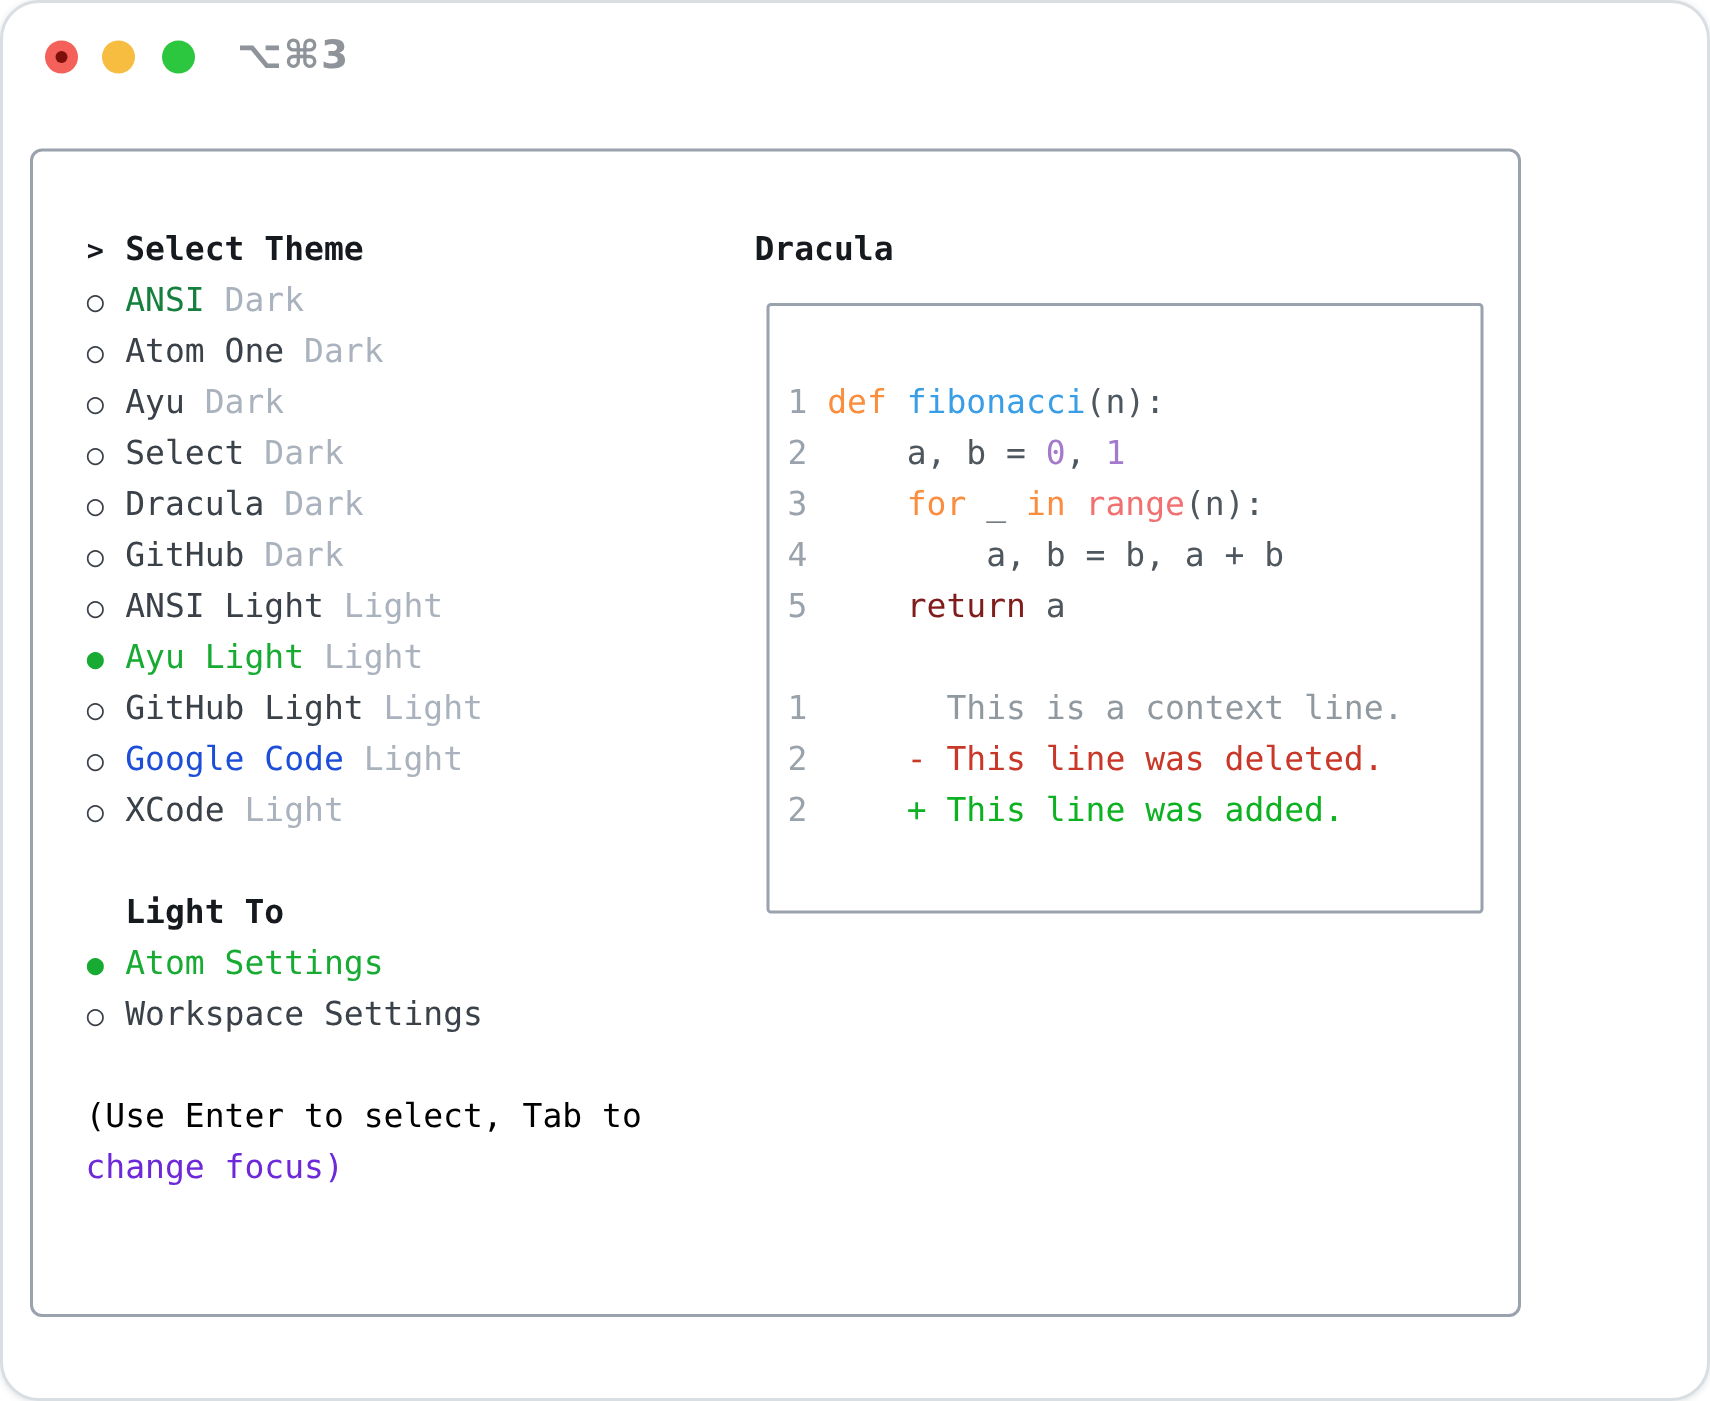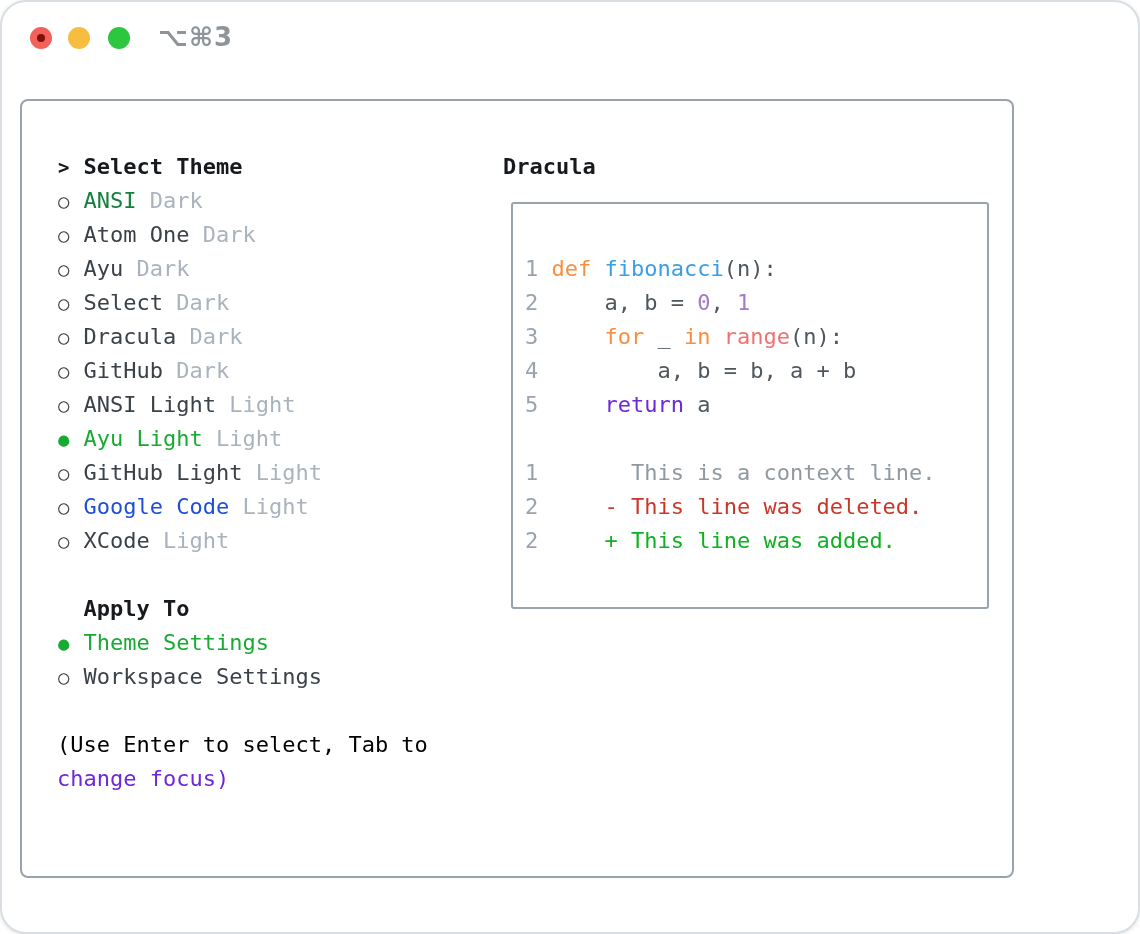--- a/index.html
+++ b/index.html
@@ -47,35 +47,35 @@
         <div class="row"><span class="mk" style="color: rgb(58, 65, 72);">○</span><span> </span><span style="color: rgb(58, 65, 72);">Ayu</span><span style="color: rgb(169, 178, 189);"> Dark</span></div>
         <div class="row"><span class="mk" style="color: rgb(58, 65, 72);">○</span><span> </span><span style="color: rgb(58, 65, 72);">Select</span><span style="color: rgb(169, 178, 189);"> Dark</span></div>
         <div class="row"><span class="mk" style="color: rgb(58, 65, 72);">○</span><span> </span><span style="color: rgb(58, 65, 72);">Dracula</span><span style="color: rgb(169, 178, 189);"> Dark</span></div>
         <div class="row"><span class="mk" style="color: rgb(58, 65, 72);">○</span><span> </span><span style="color: rgb(58, 65, 72);">GitHub</span><span style="color: rgb(169, 178, 189);"> Dark</span></div>
         <div class="row"><span class="mk" style="color: rgb(58, 65, 72);">○</span><span> </span><span style="color: rgb(58, 65, 72);">ANSI Light</span><span style="color: rgb(169, 178, 189);"> Light</span></div>
         <div class="row"><span class="mk" style="color: rgb(23, 171, 51);">●</span><span> </span><span style="color: rgb(23, 171, 51);">Ayu Light</span><span style="color: rgb(169, 178, 189);"> Light</span></div>
         <div class="row"><span class="mk" style="color: rgb(58, 65, 72);">○</span><span> </span><span style="color: rgb(58, 65, 72);">GitHub Light</span><span style="color: rgb(169, 178, 189);"> Light</span></div>
         <div class="row"><span class="mk" style="color: rgb(58, 65, 72);">○</span><span> </span><span style="color: #1d4ed8;">Google Code</span><span style="color: rgb(169, 178, 189);"> Light</span></div>
         <div class="row"><span class="mk" style="color: rgb(58, 65, 72);">○</span><span> </span><span style="color: rgb(58, 65, 72);">XCode</span><span style="color: rgb(169, 178, 189);"> Light</span></div>
         <div class="row"></div>
-        <div class="row"><span class="bold" style="color: rgb(22, 25, 29);">  Apply To</span></div>
-        <div class="row"><span class="mk" style="color: rgb(23, 171, 51);">●</span><span> </span><span style="color: rgb(23, 171, 51);">Theme Settings</span></div>
+        <div class="row"><span class="bold" style="color: rgb(22, 25, 29);">  Light To</span></div>
+        <div class="row"><span class="mk" style="color: rgb(23, 171, 51);">●</span><span> </span><span style="color: rgb(23, 171, 51);">Atom Settings</span></div>
         <div class="row"><span class="mk" style="color: rgb(58, 65, 72);">○</span><span> </span><span style="color: rgb(58, 65, 72);">Workspace Settings</span></div>
         <div class="row"></div>
         <div class="row"><span style="color: #000000;">(Use Enter to select, Tab to</span></div>
         <div class="row"><span style="color: #6d28d9;">change focus)</span></div>
       </div>
     <div class="preview-title">Dracula</div>
     <div class="preview-box">
       <div class="code" id="code">
           <div class="row"><span style="color: rgb(154, 163, 172);">1</span><span style="color: rgb(78, 86, 94);"> </span><span style="color: rgb(250, 141, 62);">def</span><span style="color: rgb(78, 86, 94);"> </span><span style="color: rgb(57, 158, 230);">fibonacci</span><span style="color: rgb(78, 86, 94);">(n):</span></div>
           <div class="row"><span style="color: rgb(154, 163, 172);">2</span><span style="color: rgb(78, 86, 94);">     a, b = </span><span style="color: rgb(163, 122, 204);">0</span><span style="color: rgb(78, 86, 94);">, </span><span style="color: rgb(163, 122, 204);">1</span></div>
           <div class="row"><span style="color: rgb(154, 163, 172);">3</span><span style="color: rgb(78, 86, 94);">     </span><span style="color: rgb(250, 141, 62);">for</span><span style="color: rgb(78, 86, 94);"> _ </span><span style="color: rgb(250, 141, 62);">in</span><span style="color: rgb(78, 86, 94);"> </span><span style="color: rgb(240, 113, 113);">range</span><span style="color: rgb(78, 86, 94);">(n):</span></div>
           <div class="row"><span style="color: rgb(154, 163, 172);">4</span><span style="color: rgb(78, 86, 94);">         a, b = b, a + b</span></div>
-          <div class="row"><span style="color: rgb(154, 163, 172);">5</span><span style="color: rgb(78, 86, 94);">     </span><span style="color: #6d28d9;">return</span><span style="color: rgb(78, 86, 94);"> a</span></div>
+          <div class="row"><span style="color: rgb(154, 163, 172);">5</span><span style="color: rgb(78, 86, 94);">     </span><span style="color: #7f1d1d;">return</span><span style="color: rgb(78, 86, 94);"> a</span></div>
           <div class="row"></div>
           <div class="row"><span style="color: rgb(154, 163, 172);">1</span><span style="color: rgb(144, 153, 159);">       This is a context line.</span></div>
           <div class="row"><span style="color: rgb(154, 163, 172);">2</span><span style="color: rgb(200, 55, 40);">     - This line was deleted.</span></div>
           <div class="row"><span style="color: rgb(154, 163, 172);">2</span><span style="color: rgb(13, 177, 33);">     + This line was added.</span></div>
         </div>
     </div>
   </div>
 </div>
 
 </body></html>

